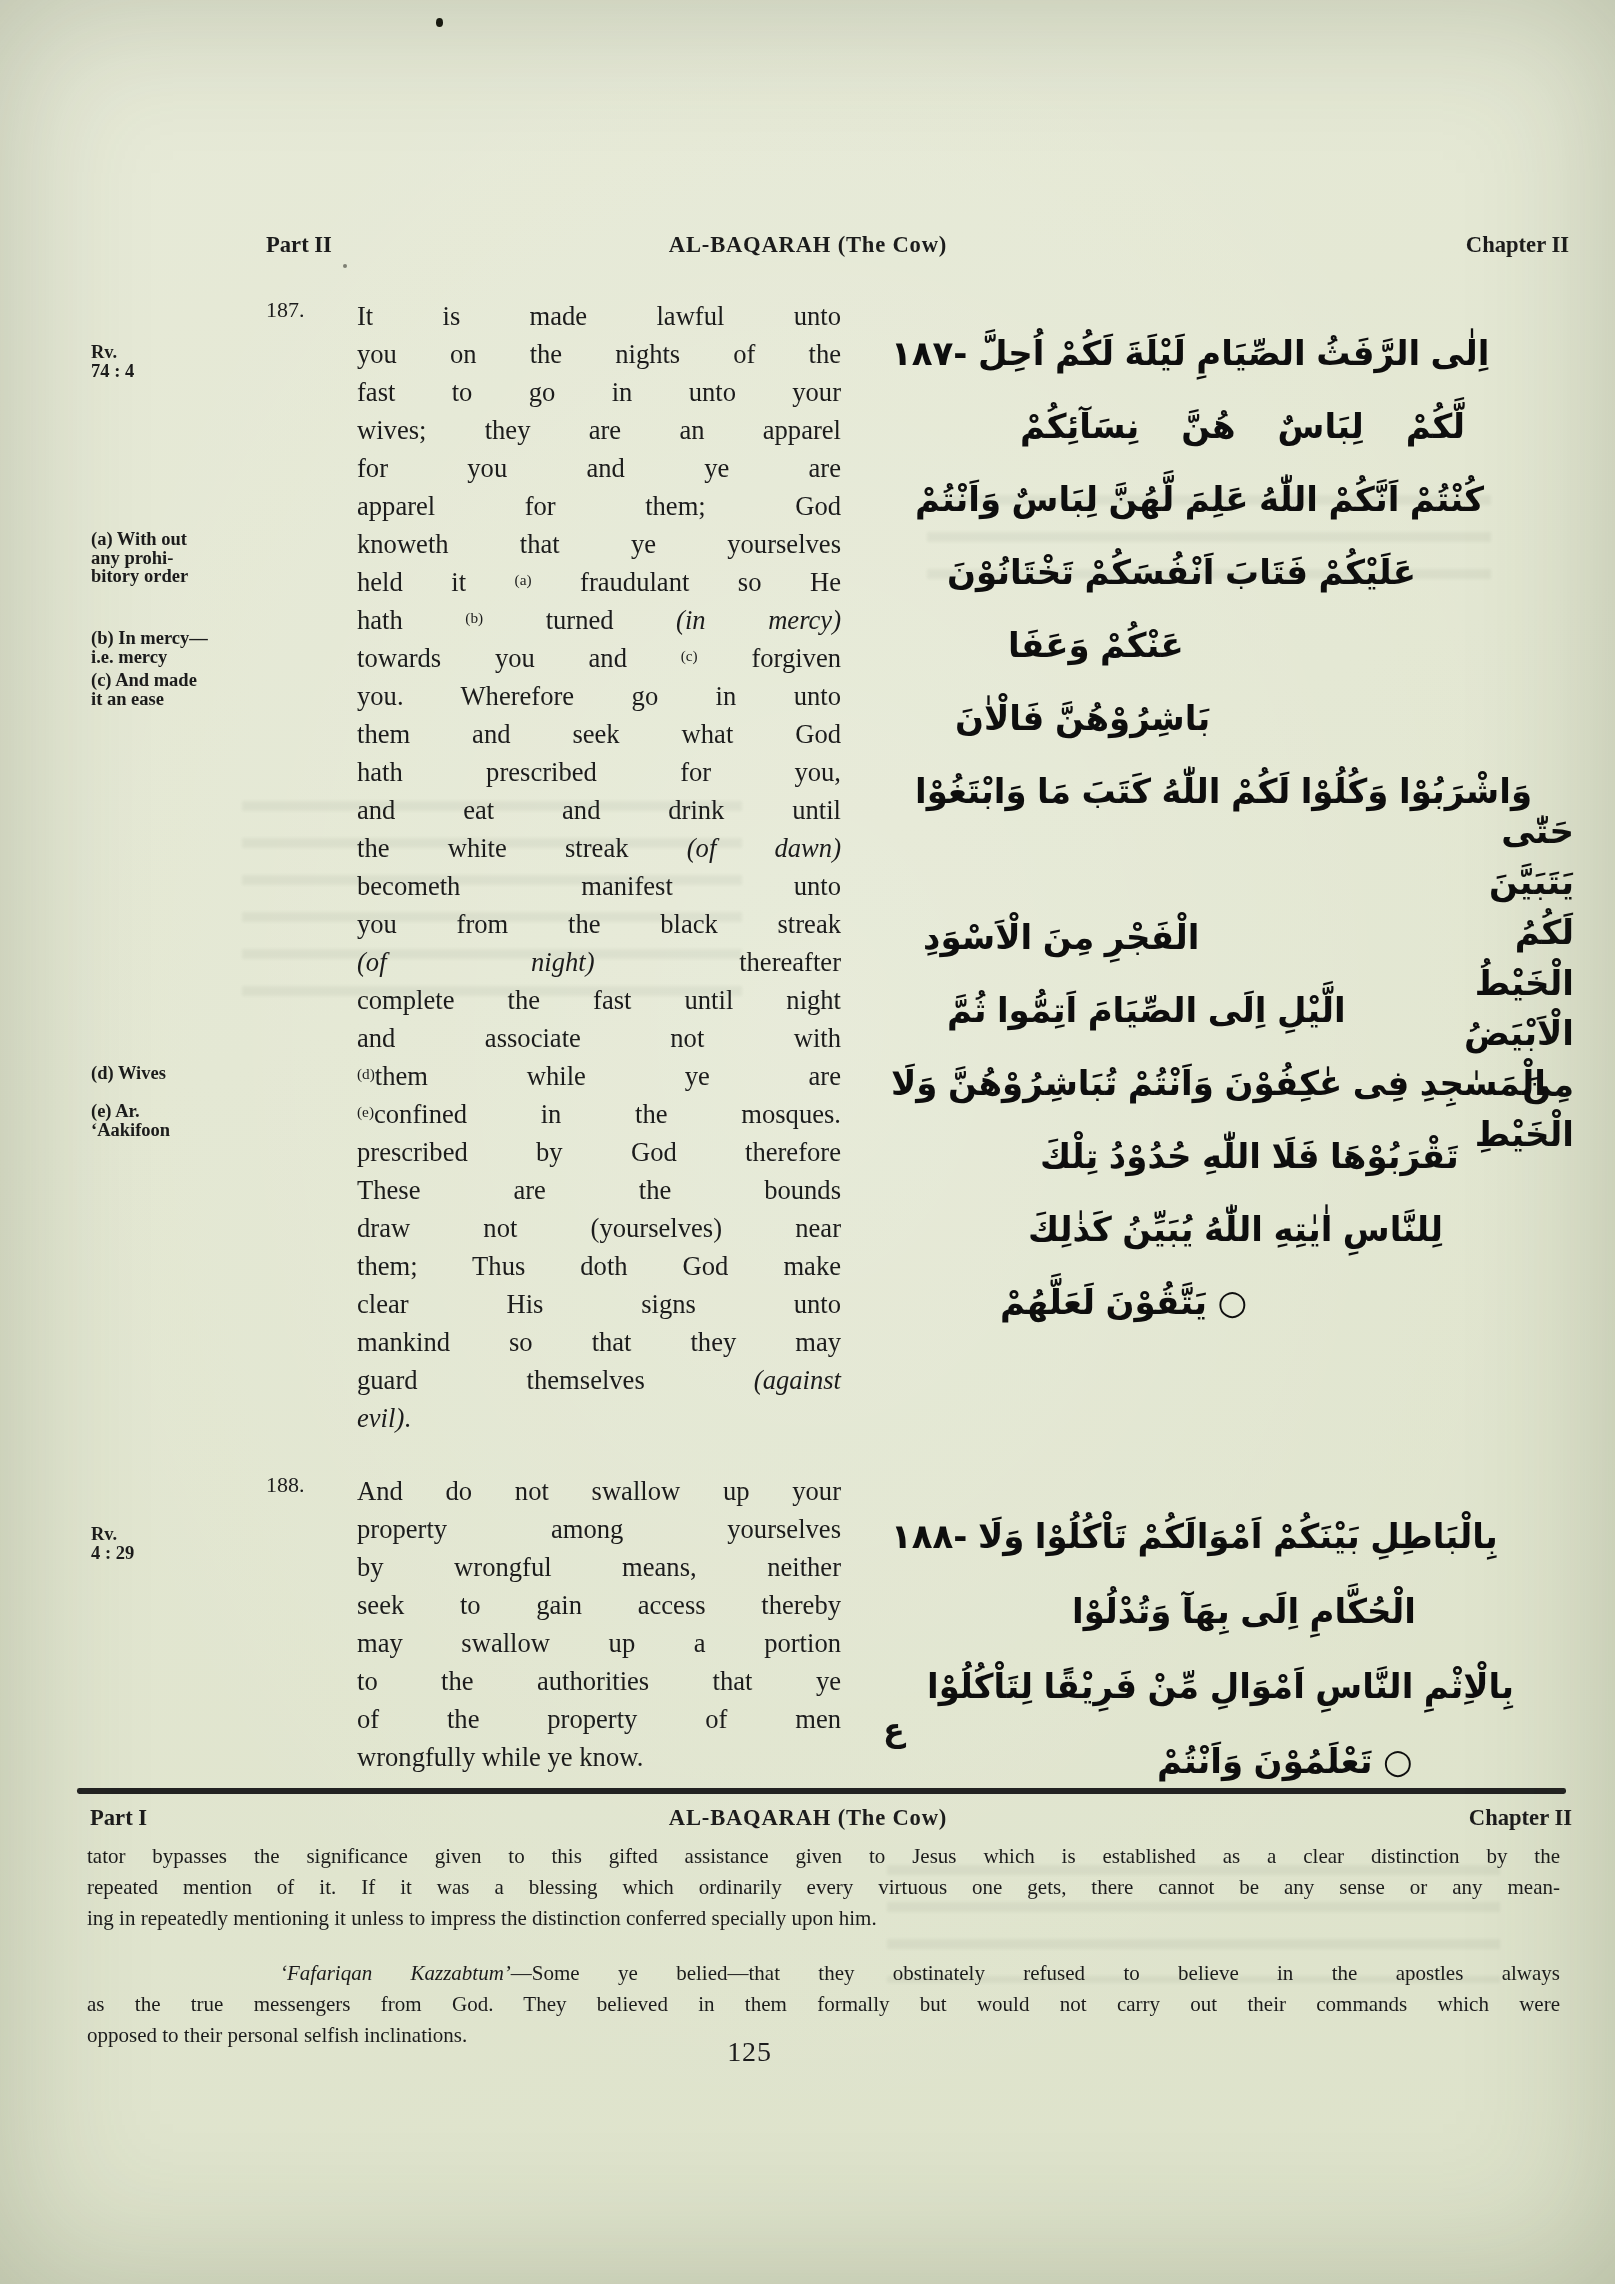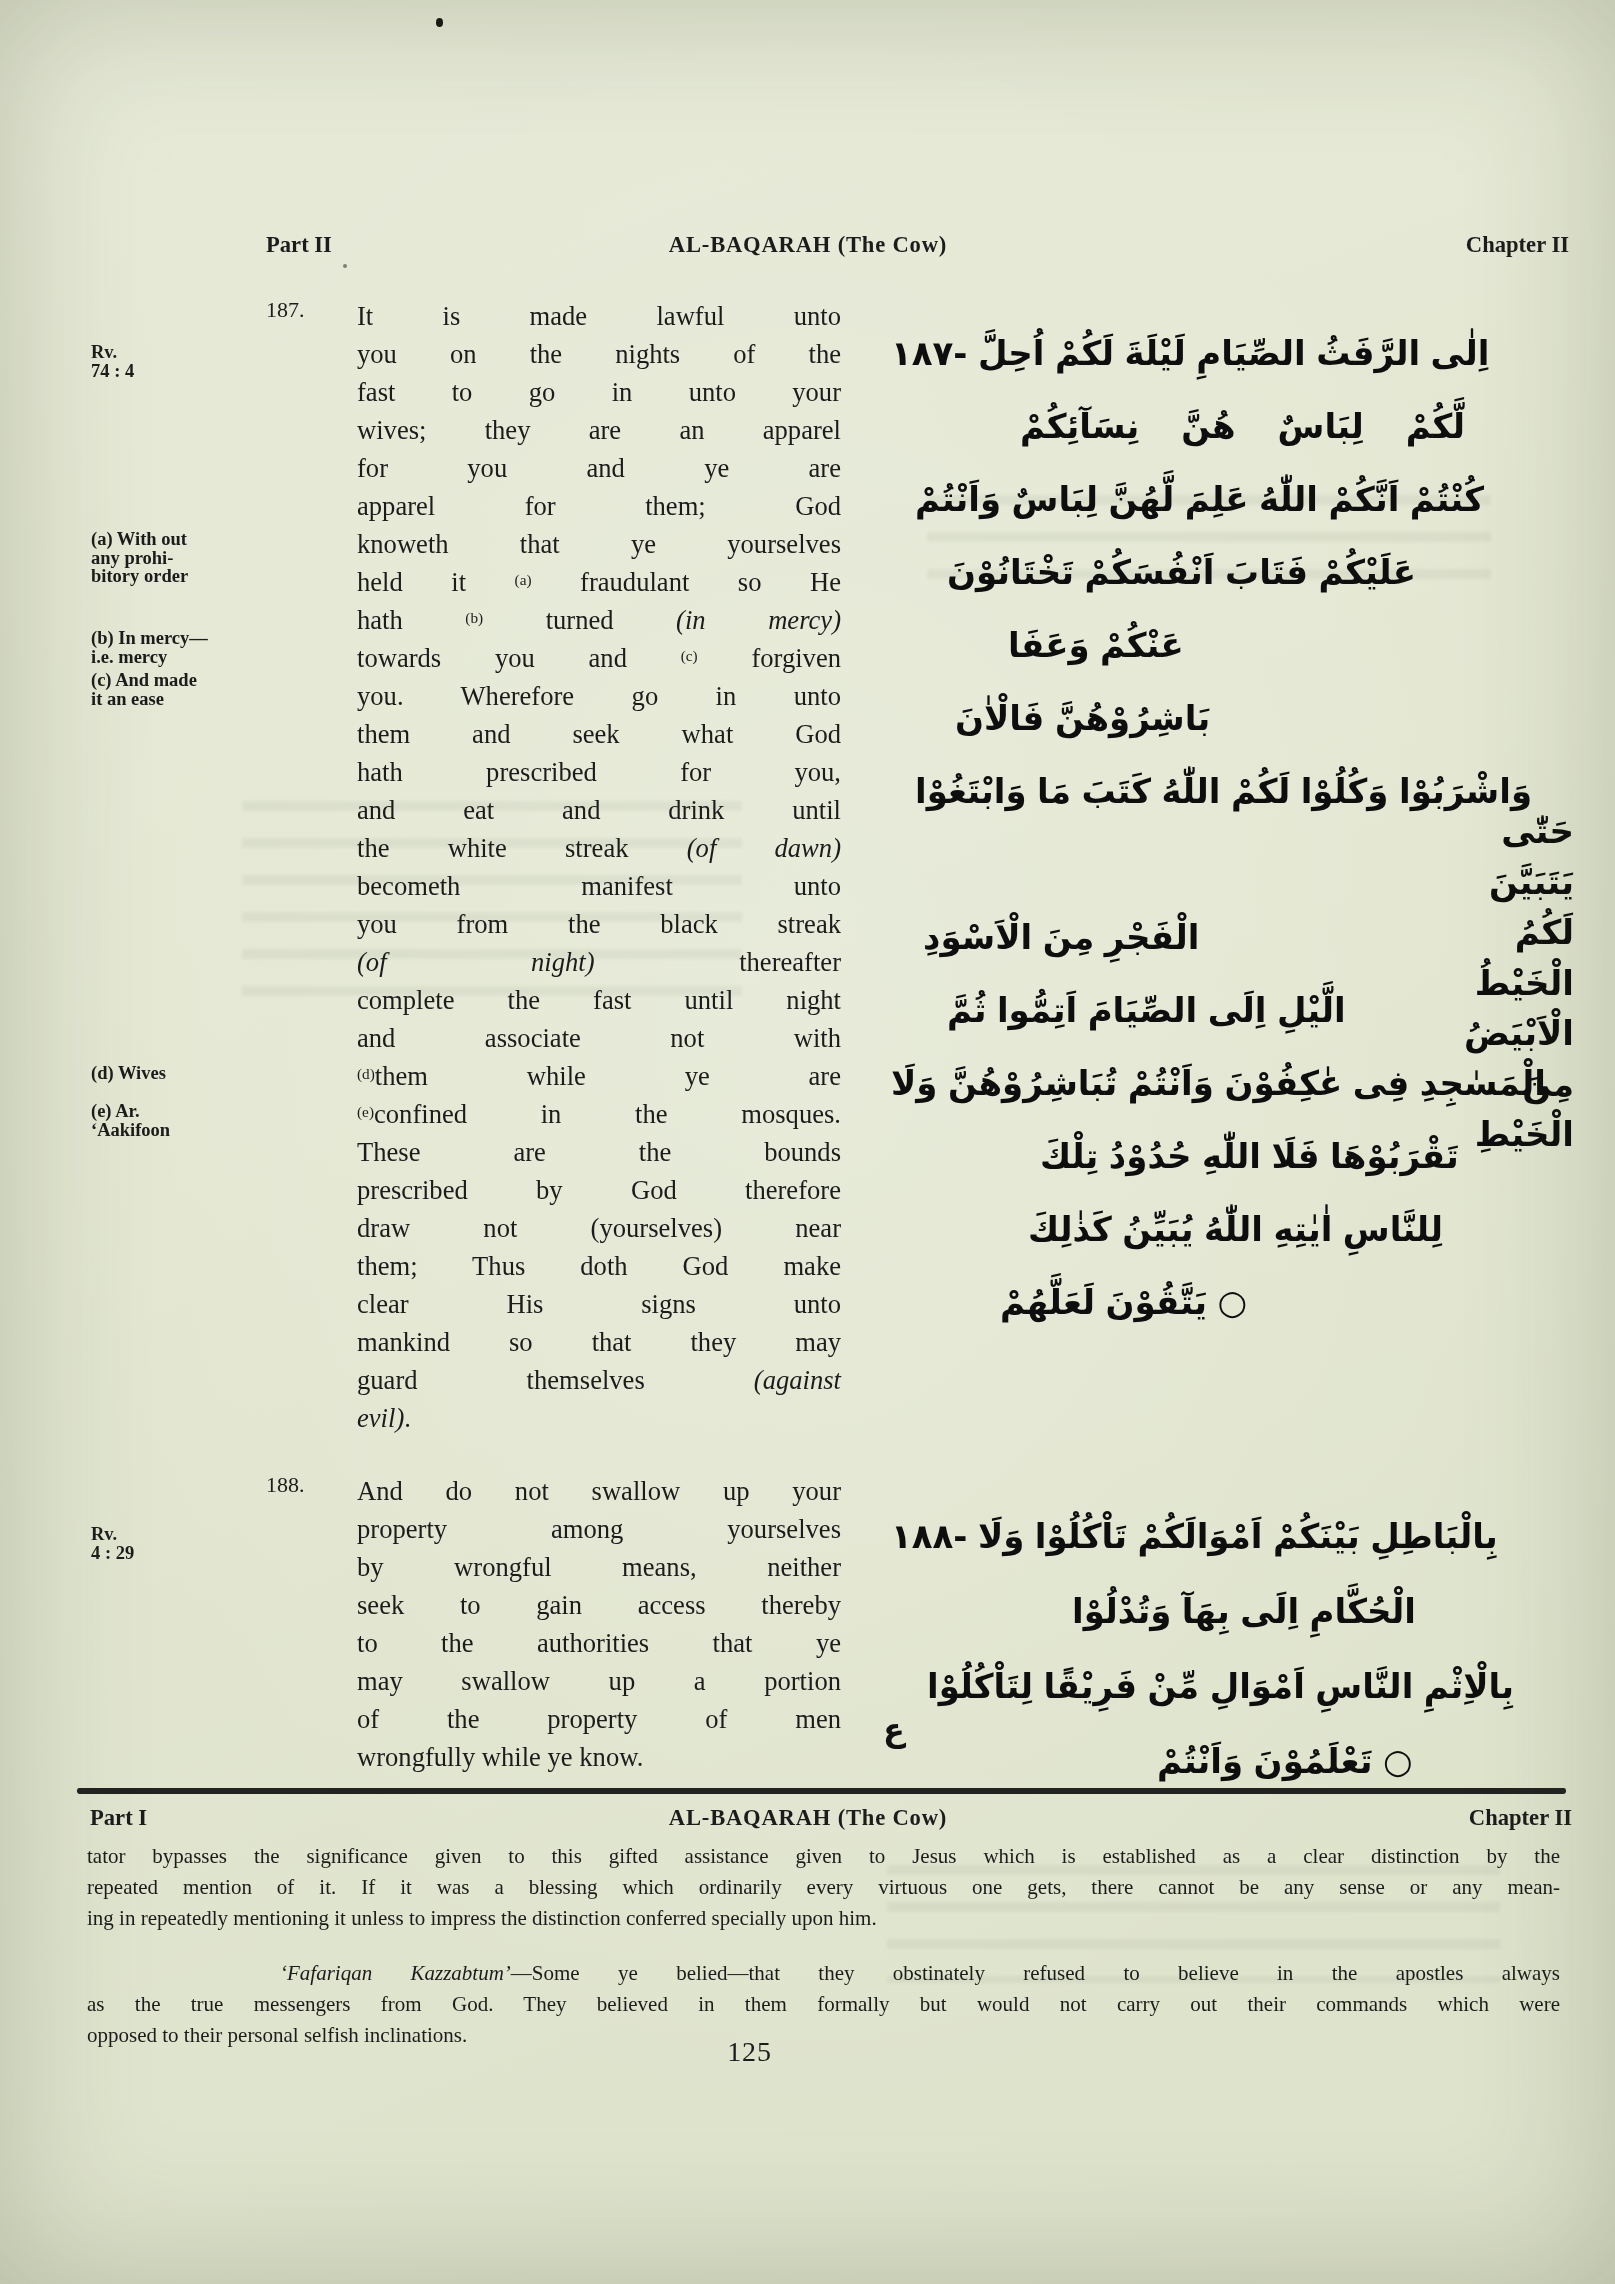--- a/index.html
+++ b/index.html
@@ -129,22 +129,22 @@
       <div class="eline">hath prescribed for you,</div>
       <div class="eline">and eat and drink until</div>
       <div class="eline">the white streak <i>(of dawn)</i></div>
       <div class="eline">becometh manifest unto</div>
       <div class="eline">you from the black streak</div>
       <div class="eline"><i>(of night)</i> thereafter</div>
       <div class="eline">complete the fast until night</div>
       <div class="eline">and associate not with</div>
       <div class="eline"><sup>(d)</sup>them while ye are</div>
       <div class="eline"><sup>(e)</sup>confined in the mosques.</div>
+      <div class="eline">prescribed by God therefore</div>
       <div class="eline">These are the bounds</div>
-      <div class="eline">prescribed by God therefore</div>
       <div class="eline">draw not (yourselves) near</div>
       <div class="eline">them; Thus doth God make</div>
       <div class="eline">clear His signs unto</div>
       <div class="eline">mankind so that they may</div>
       <div class="eline">guard themselves <i>(against</i></div>
       <div class="eline last"><i>evil)</i>.</div>
     </div>
 
   <div class="ar-col" id="ar187" style="top:300px;">
       <div class="ar-line">
@@ -243,22 +243,22 @@
         <bdi>○</bdi>
       </div>
     </div>
 
   <div class="verse-num" style="top:1472px;text-align:right;">188.</div>
   <div class="en-col" id="en188" style="top:1472px;">
       <div class="eline">And do not swallow up your</div>
       <div class="eline">property among yourselves</div>
       <div class="eline">by wrongful means, neither</div>
       <div class="eline">seek to gain access thereby</div>
+      <div class="eline">may swallow up a portion</div>
       <div class="eline">to the authorities that ye</div>
-      <div class="eline">may swallow up a portion</div>
       <div class="eline">of the property of men</div>
       <div class="eline last">wrongfully while ye know.</div>
     </div>
 
   <div class="ar-col" id="ar188" style="top:1481px;">
       <div class="ar-line">
         <bdi>١٨٨-</bdi>
         <bdi>وَلَا</bdi>
         <bdi>تَاْكُلُوْا</bdi>
         <bdi>اَمْوَالَكُمْ</bdi>

